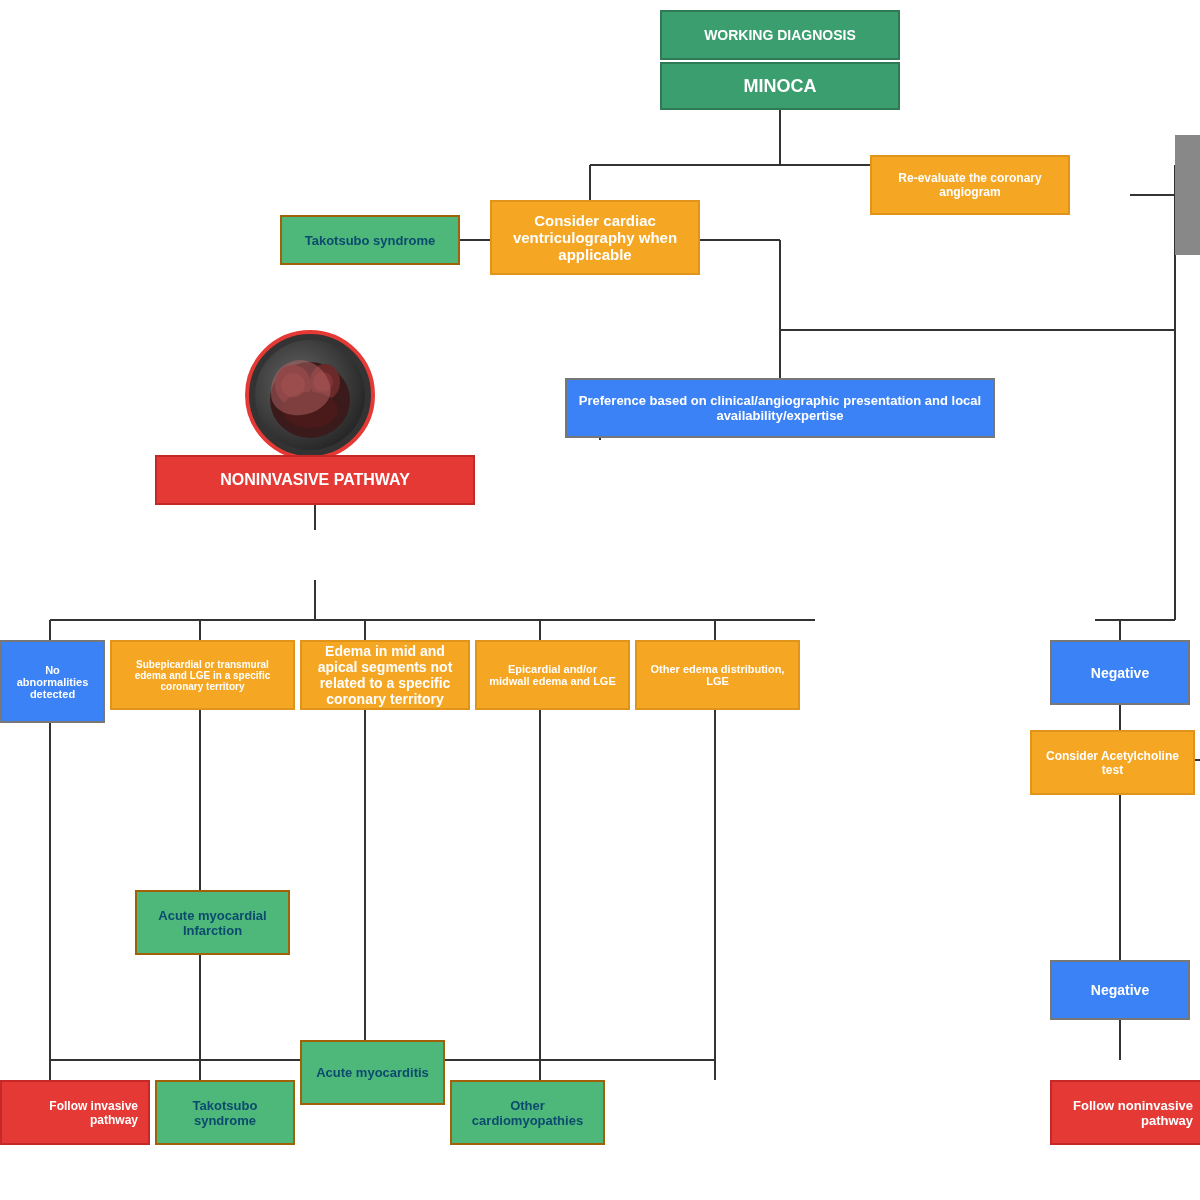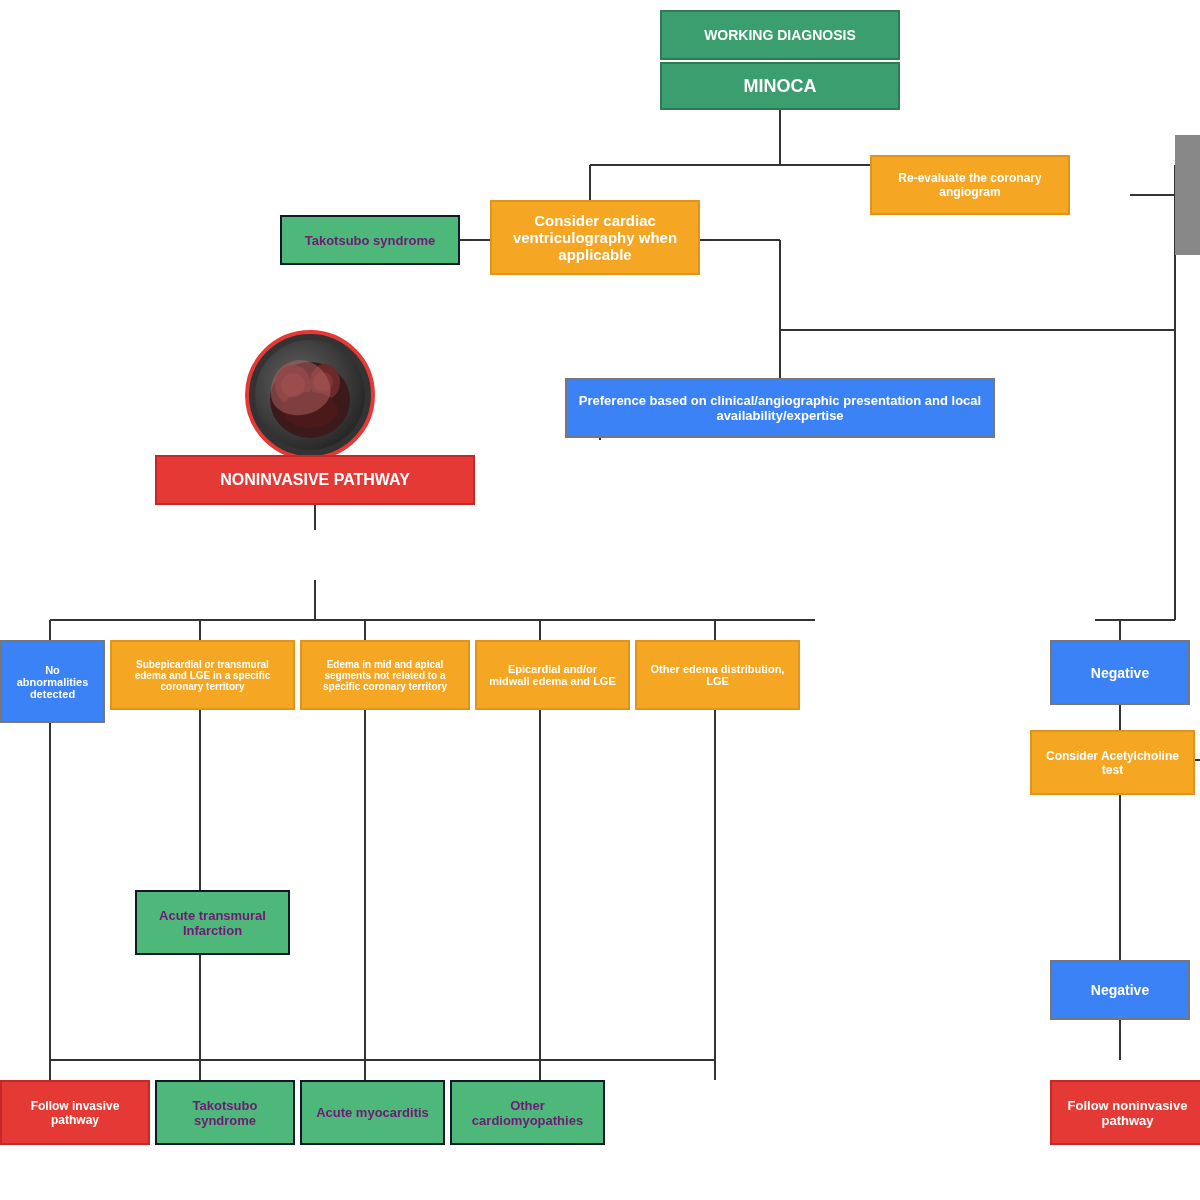--- a/index.html
+++ b/index.html
@@ -27,37 +27,38 @@
       padding: 6px 10px;
       border-radius: 0;
     }
     .node-green-dark {
       background: #3a9e6e;
       color: #fff;
       border: 2px solid #2d7a55;
     }
     .node-green-medium {
       background: #4db87a;
-      color: #701a75;
-      border: 2px solid #0f172a;
+      color: #0c4a6e;
+      border: 2px solid #a16207;
     }
     .node-orange {
       background: #f5a623;
       color: #fff;
       border: 2px solid #e0941a;
     }
     .node-gray {
       background: #3b82f6;
       color: #fff;
       border: 2px solid #777;
     }
     .node-red {
       background: #e53935;
       color: #fff;
       border: 2px solid #c62828;
+      text-align: right;
     }
     .node-white-border-red {
       background: #fff;
       color: #e53935;
       border: 3px solid #e53935;
     }
     svg.connector {
       position: absolute;
       top: 0;
       left: 0;
@@ -213,57 +214,57 @@
 
 
   <div class="node node-gray" style="left:0px; top:640px; width:105px; height:83px; font-size:11px;">
     <span>No abnormalities detected</span>
   </div>
 
   <div class="node node-orange" style="left:110px; top:640px; width:185px; height:70px; font-size:10px;">
     <span>Subepicardial or transmural edema and LGE in a specific coronary territory</span>
   </div>
 
-  <div class="node node-orange" style="left:300px; top:640px; width:170px; height:70px; font-size:10px;">
+  <div class="node node-orange" style="left:300px; top:640px; width:170px; height:70px; font-size:14px;">
     <span>Edema in mid and apical segments not related to a specific coronary territory</span>
   </div>
 
   <div class="node node-orange" style="left:475px; top:640px; width:155px; height:70px; font-size:11px;">
     <span>Epicardial and/or midwall edema and LGE</span>
   </div>
 
   <div class="node node-orange" style="left:635px; top:640px; width:165px; height:70px; font-size:11px;">
     <span>Other edema distribution, LGE</span>
   </div>
 
   <div class="node node-gray" style="left:1050px; top:640px; width:140px; height:65px; font-size:14px;">
     <span>Negative</span>
   </div>
 
   <div class="node node-orange" style="left:1030px; top:730px; width:165px; height:65px; font-size:12px;justify-content:center;">
     <span>Consider Acetylcholine test</span>
   </div>
 
   <div class="node node-green-medium" style="left:135px; top:890px; width:155px; height:65px; font-size:13px;">
-    <span>Acute transmural Infarction</span>
+    <span>Acute myocardial Infarction</span>
   </div>
 
   <div class="node node-gray" style="left:1050px; top:960px; width:140px; height:60px; font-size:14px;">
     <span>Negative</span>
   </div>
 
   <div class="node node-red" style="left:0px; top:1080px; width:150px; height:65px; font-size:12px;">
     <span>Follow invasive pathway</span>
   </div>
 
   <div class="node node-green-medium" style="left:155px; top:1080px; width:140px; height:65px; font-size:13px;">
     <span>Takotsubo syndrome</span>
   </div>
 
-  <div class="node node-green-medium" style="left:300px; top:1080px; width:145px; height:65px; font-size:13px;">
+  <div class="node node-green-medium" style="left:300px; top:1040px; width:145px; height:65px; font-size:13px;">
     <span>Acute myocarditis</span>
   </div>
 
   <div class="node node-green-medium" style="left:450px; top:1080px; width:155px; height:65px; font-size:13px;">
     <span>Other cardiomyopathies</span>
   </div>
 
   <div class="node node-red" style="left:1050px; top:1080px; width:155px; height:65px; font-size:13px;">
     <span>Follow noninvasive pathway</span>
   </div>

